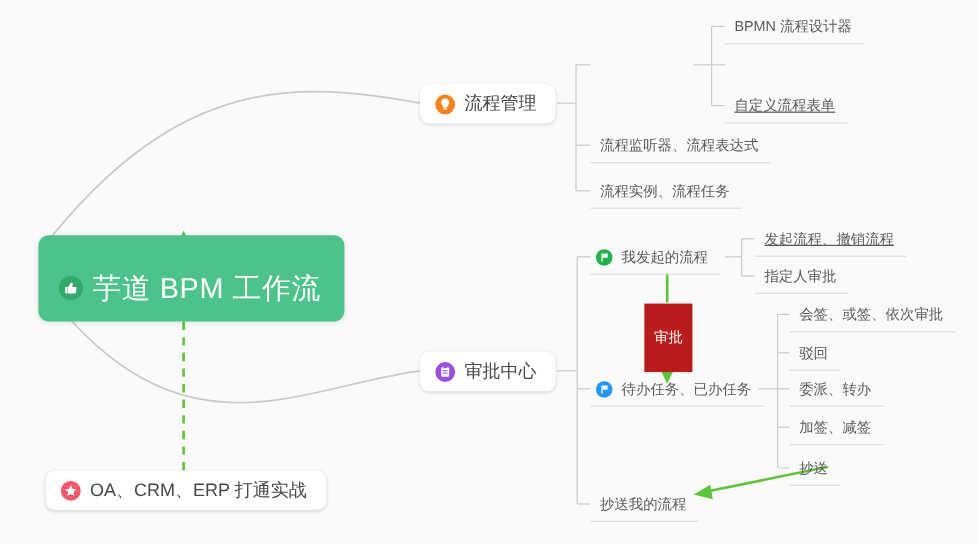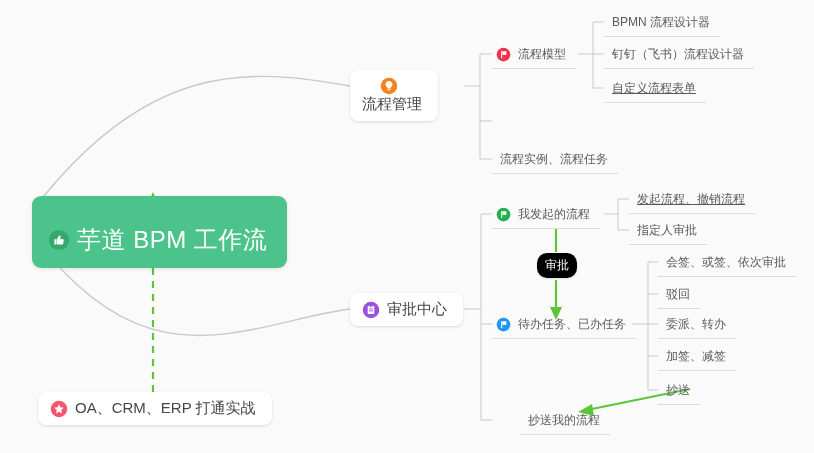--- a/index.html
+++ b/index.html
@@ -35,25 +35,25 @@
   .leaf{
     border-bottom:1px solid #dcdcdc;
     padding:4px 10px 5px 8px;
     font-size:12px;
     color:#5a5a5a;
   }
   .leaf.iconed{padding-left:4px;}
 
   .badge{
     position:absolute;
-    background:#000000;
+    background:#b91c1c;
     color:#ffffff;
     font-size:12px;
-    border-radius:10px;
-    padding:4px 8px;
+    border-radius:0;
+    padding:20px 8px;
     box-shadow:0 1px 2px rgba(0,0,0,.12);
   }
 
   
   .ico{flex:0 0 auto;display:inline-block;margin-right:7px;line-height:0;}
   .ico svg{display:block;}
 </style>
 </head>
 <body style="background: rgb(250, 250, 250);">
 
@@ -123,52 +123,42 @@
     <span class="ico">
       <svg width="22" height="22" viewBox="0 0 24 24">
         <circle cx="12" cy="12" r="11" fill="#34a96b"></circle>
         <path d="M9.5 11.2 L9.5 17 L15.2 17 C16 17 16.5 16.5 16.6 15.8 L17.2 12.2 C17.3 11.6 16.9 11.1 16.3 11.1 L13.4 11.1 L13.8 8.6 C13.9 7.8 13.4 7.1 12.6 7.1 C12.2 7.1 11.9 7.3 11.8 7.6 L9.9 10.7 Z" fill="#ffffff"></path>
         <rect x="6.9" y="11.1" width="2.2" height="5.9" rx="0.6" fill="#ffffff"></rect>
       </svg>
     </span>
     <span class="lbl">芋道 BPM 工作流</span>
   </div>
 
-  <div class="node card" style="left:350px;top:70px;flex-direction:column;">
+  <div class="node card" style="left:350px;top:70px;">
     <span class="ico">
       <svg width="18" height="18" viewBox="0 0 24 24">
         <circle cx="12" cy="12" r="11" fill="#f5821f"></circle>
         <path d="M12 5.4 C9.3 5.4 7.4 7.4 7.4 9.8 C7.4 11.6 8.5 12.7 9.4 13.7 L9.7 15.4 L14.3 15.4 L14.6 13.7 C15.5 12.7 16.6 11.6 16.6 9.8 C16.6 7.4 14.7 5.4 12 5.4 Z" fill="#ffffff"></path>
         <rect x="9.8" y="16.2" width="4.4" height="1.5" rx="0.7" fill="#ffffff"></rect>
       </svg>
     </span>
     <span class="lbl">流程管理</span>
   </div>
 
-  <div class="node leaf iconed" style="left:492px;top:42px;">
-    <span class="ico">
-      <svg width="15" height="15" viewBox="0 0 24 24">
-        <circle cx="12" cy="12" r="11" fill="#f0334a"></circle>
-        <rect x="8.2" y="6.4" width="1.7" height="11.4" rx="0.6" fill="#ffffff"></rect>
-        <path d="M10.2 6.8 L16.6 6.8 L16.6 12.6 L10.2 12.6 Z" fill="#ffffff"></path>
-      </svg>
-    </span>
-    <span>流程模型</span>
-  </div>
 
   <div class="node leaf" style="left:604px;top:10px;">
     <span>BPMN 流程设计器</span>
   </div>
-  <div class="node leaf" style="left:604px;top:42px;">
-    <span>钉钉（飞书）流程设计器</span>
-  </div>
   <div class="node leaf" style="left:604px;top:76px;text-decoration:underline;">
     <span>自定义流程表单</span>
   </div>
 
+  <div class="node leaf" style="left:492px;top:109px;">
+    <span>流程监听器、流程表达式</span>
+  </div>
   <div class="node leaf" style="left:492px;top:147px;">
     <span>流程实例、流程任务</span>
   </div>
 
   <div class="node card" style="left:350px;top:293px;">
     <span class="ico">
       <svg width="18" height="18" viewBox="0 0 24 24">
         <circle cx="12" cy="12" r="11" fill="#9b51e0"></circle>
         <rect x="7.6" y="6.8" width="8.8" height="10.6" rx="1.4" fill="#ffffff"></rect>
         <rect x="9.9" y="5.2" width="4.2" height="2.6" rx="1" fill="#ffffff"></rect>
@@ -222,21 +212,21 @@
   <div class="node leaf" style="left:658px;top:312px;justify-content:flex-end;">
     <span>委派、转办</span>
   </div>
   <div class="node leaf" style="left:658px;top:344px;text-align:right;">
     <span>加签、减签</span>
   </div>
   <div class="node leaf" style="left:658px;top:378px;">
     <span>抄送</span>
   </div>
 
-  <div class="node leaf" style="left:520px;top:408px;align-items:center;">
+  <div class="node leaf" style="left:492px;top:408px;align-items:center;">
     <span>抄送我的流程</span>
   </div>
 
   <div class="node card" style="left:38px;top:392px;">
     <span class="ico">
       <svg width="18" height="18" viewBox="0 0 24 24">
         <circle cx="12" cy="12" r="11" fill="#f4566b"></circle>
         <path d="M12 5.6 L13.9 9.8 L18.4 10.3 L15 13.4 L15.9 17.9 L12 15.6 L8.1 17.9 L9 13.4 L5.6 10.3 L10.1 9.8 Z" fill="#ffffff"></path>
       </svg>
     </span>

